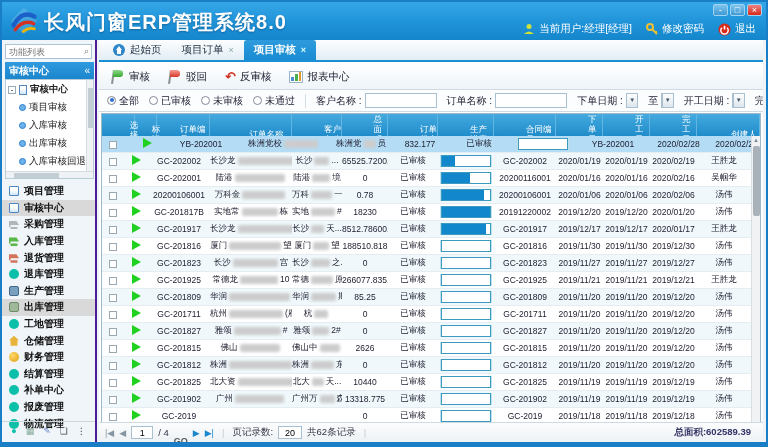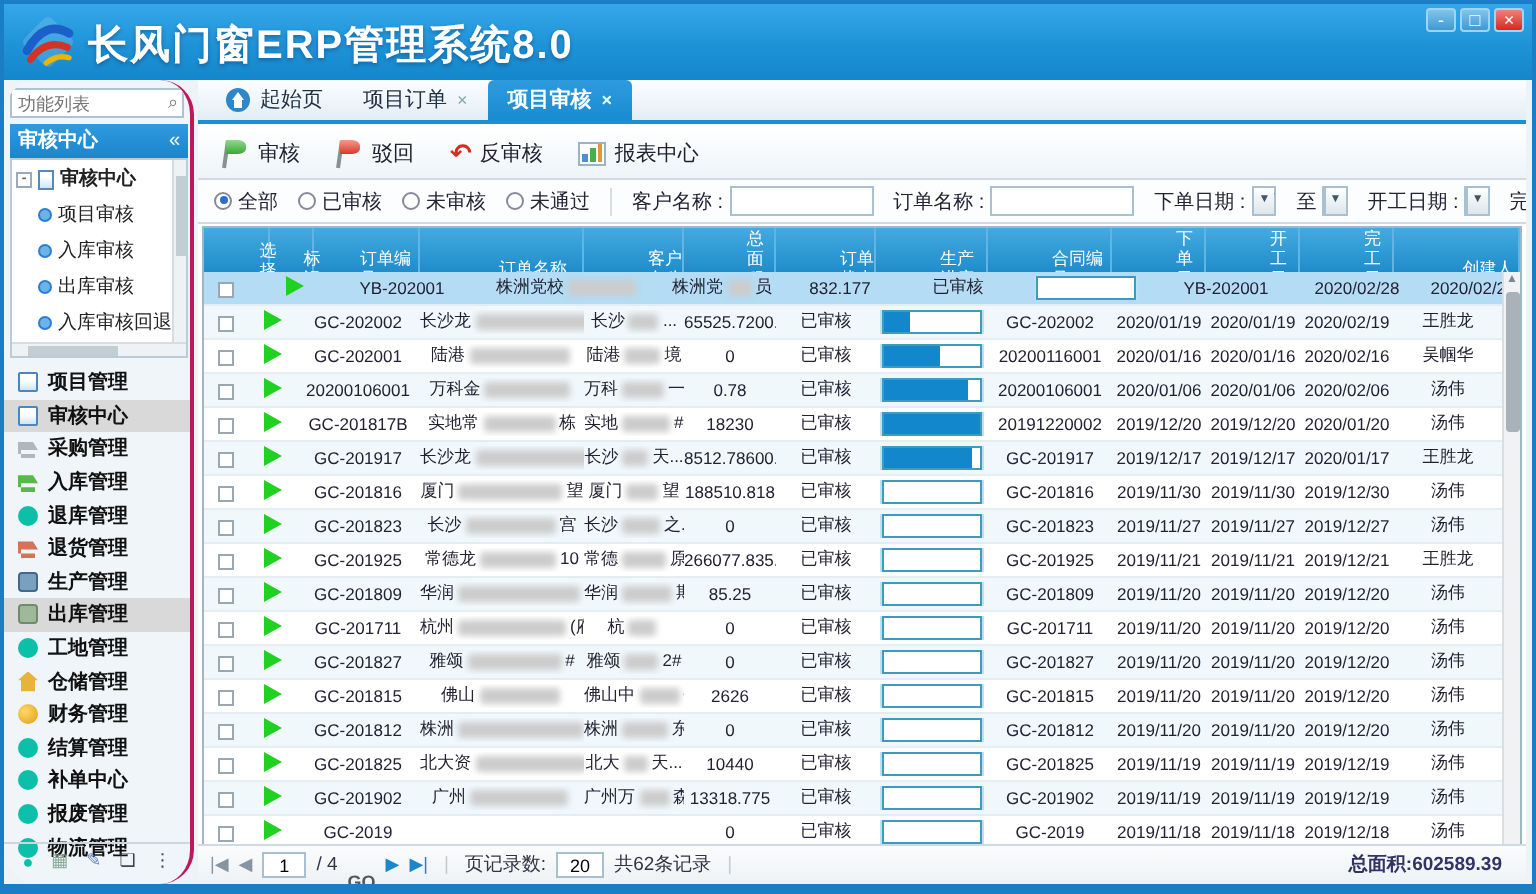--- a/index.html
+++ b/index.html
@@ -12,21 +12,21 @@
   #logo { position:absolute; left:8px; top:5px; }
   #app-title { position:absolute; left:42px; top:7px; color:#fff; font-size:20px; font-weight:bold; letter-spacing:1px; text-shadow:0 1px 2px rgba(0,40,80,.4); }
   #winctl { position:absolute; right:4px; top:2px; display:flex; gap:2px; }
   .wbtn { width:15px; height:12px; font-size:9px; line-height:10px; text-align:center; color:#fff;
     background:linear-gradient(#7fc4ec,#3f9ad4); border:1px solid #9fd4f2; border-radius:2px; }
   .wbtn.close { background:linear-gradient(#f08080,#d42a1a); }
   #userbar { position:absolute; right:10px; top:20px; display:flex; align-items:center; gap:14px; color:#fff; font-size:10.5px; }
   .ubitem { display:flex; align-items:center; gap:4px; cursor:pointer; }
 
   
-  #sidebar { position:absolute; left:0; top:38px; width:95px; bottom:3px; background:#f0f5f9; border-right:2px solid #be185d; overflow:hidden;border-radius:17px; }
+  #sidebar { position:absolute; left:0; top:38px; width:95px; bottom:3px; background:#f0f5f9; border-right:2px solid #4c1d95; overflow:hidden; }
   #func-search { position:absolute; left:3px; top:4px; width:87px; height:15px; border:1px solid #aac4d4; background:#fff; font-size:9px; color:#999; padding:0 12px 0 3px; }
   #search-mag { position:absolute; right:6px; top:6px; font-size:9px; color:#777; }
   #side-head { position:absolute; left:3px; top:22px; width:89px; height:17px; background:linear-gradient(#2f9ade,#1b86cc); color:#fff; font-size:10px; font-weight:bold; line-height:17px; padding:0 4px; }
   #side-head .collapse { float:right; font-weight:normal; }
   #tree { position:absolute; left:3px; top:39px; width:89px; height:100px; background:#fff; border:1px solid #b9cdd9; font-size:9.5px; color:#222; overflow:hidden; }
   .tree-root { display:flex; align-items:center; gap:3px; padding:3px 2px 2px 2px; font-weight:bold; }
   .tree-item { display:flex; align-items:center; gap:3px; padding:2.5px 0 2.5px 13px; white-space:nowrap; }
   .tree-dot { width:7px; height:7px; border-radius:50%; background:#6db3e8; border:1.5px solid #2b7fd2; flex:0 0 auto; }
   .minus-box { width:8px; height:8px; border:1px solid #9ab; font-size:7px; line-height:6px; text-align:center; color:#567; background:#fff; flex:0 0 auto; }
   .doc-glyph { width:8px; height:10px; border:1px solid #5588bb; background:linear-gradient(#fff 30%,#cfe4f5); flex:0 0 auto; }
@@ -129,20 +129,44 @@
       <path d="M4 21 Q14 3 28 11" stroke="#1b5fc8" stroke-width="5" fill="none" stroke-linecap="round"></path>
       <path d="M6 26 Q15 14 27 19" stroke="#d43222" stroke-width="4" fill="none" stroke-linecap="round"></path>
       <path d="M15 28 Q21 23 28 25" stroke="#f0b400" stroke-width="3" fill="none" stroke-linecap="round"></path>
     </svg>
     <div id="app-title">长风门窗ERP管理系统8.0</div>
     <div id="winctl">
       <div class="wbtn">-</div>
       <div class="wbtn">□</div>
       <div class="wbtn close">×</div>
     </div>
+    <div id="userbar">
+      <div class="ubitem">
+        <svg width="12" height="12" viewBox="0 0 12 12">
+            <circle cx="6" cy="3.5" r="2.5" fill="#cde23c"></circle>
+            <path d="M1 11 Q6 6 11 11 Z" fill="#cde23c"></path>
+          </svg>
+        <span>当前用户:经理[经理]</span>
+      </div>
+      <div class="ubitem">
+        <svg width="12" height="12" viewBox="0 0 12 12">
+            <circle cx="4" cy="4" r="3" fill="none" stroke="#f0c030" stroke-width="2"></circle>
+            <path d="M6 6 L11 11 M9 9 L11 9" stroke="#f0c030" stroke-width="2"></path>
+          </svg>
+        <span>修改密码</span>
+      </div>
+      <div class="ubitem">
+        <svg width="13" height="13" viewBox="0 0 14 14">
+            <circle cx="7" cy="7" r="6.5" fill="#d82818"></circle>
+            <path d="M7 3 L7 7" stroke="#fff" stroke-width="1.8"></path>
+            <path d="M4.2 5 A4 4 0 1 0 9.8 5" stroke="#fff" stroke-width="1.5" fill="none"></path>
+          </svg>
+        <span>退出</span>
+      </div>
+    </div>
   </div>
 
   <div id="sidebar">
     <input id="func-search" placeholder="功能列表" style="">
     <span id="search-mag">⌕</span>
     <div id="side-head">
       <span>审核中心</span>
       <span class="collapse">«</span>
     </div>
     <div id="tree">
@@ -187,26 +211,26 @@
         </div>
         <div class="mod">
           <span class="micon cart-gray"></span>
           <span>采购管理</span>
         </div>
         <div class="mod">
           <span class="micon cart-green"></span>
           <span>入库管理</span>
         </div>
         <div class="mod">
+          <span class="micon cart-red"></span>
+          <span>退货管理</span>
+        </div>
+        <div class="mod">
           <span class="micon dot"></span>
           <span>退库管理</span>
-        </div>
-        <div class="mod">
-          <span class="micon cart-red"></span>
-          <span>退货管理</span>
         </div>
         <div class="mod">
           <span class="micon chip"></span>
           <span>生产管理</span>
         </div>
         <div class="mod active">
           <span class="micon box"></span>
           <span>出库管理</span>
         </div>
         <div class="mod">

